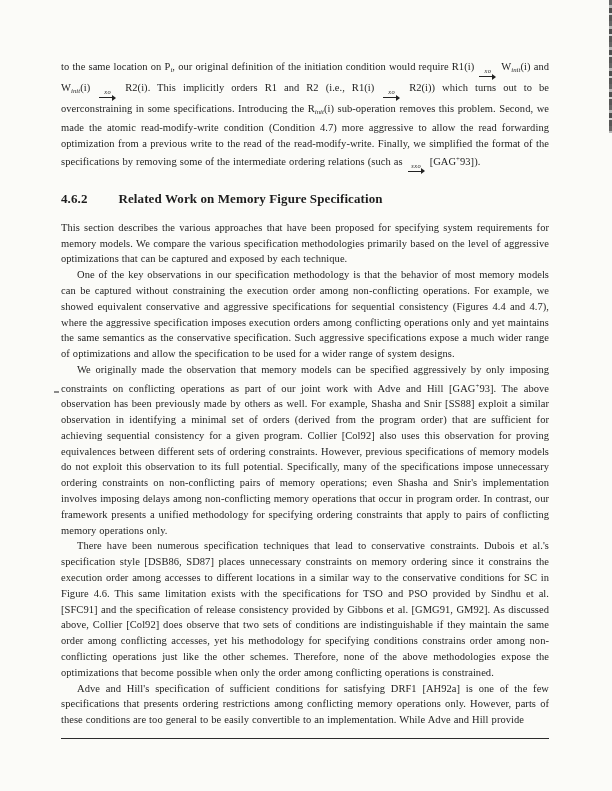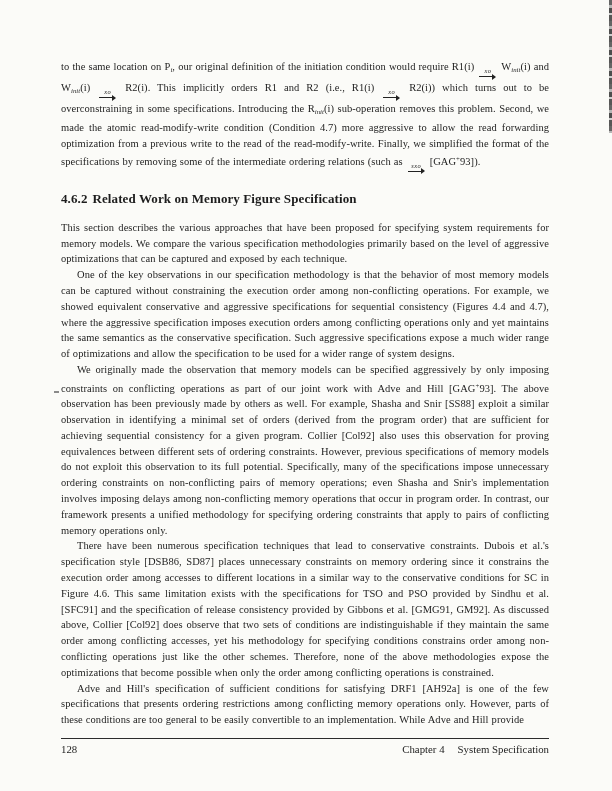--- a/index.html
+++ b/index.html
@@ -25,21 +25,21 @@
     letter-spacing:0.05px;
   }
   p.indent{text-indent:16px;}
   .section-heading{
     margin:16px 0 13px 0;
     font-size:13px;
     font-weight:bold;
     letter-spacing:0.1px;
     white-space:nowrap;
   }
-  .section-heading .sec-num{margin-right:5px;}
+  .section-heading .sec-num{margin-right:31px;}
   sub{font-size:6.8px;vertical-align:-2px;}
   sub.it{font-style:italic;}
   sup{font-size:6.8px;vertical-align:3.5px;}
   
   .rel{
     display:inline-block;
     vertical-align:-3px;
     margin:0 2px;
     line-height:normal;
   }
@@ -118,19 +118,15 @@
     <p class="body indent">We originally made the observation that memory models can be specified aggressively by only imposing constraints on conflicting operations as part of our joint work with Adve and Hill [GAG<sup>+</sup>93]. The above observation has been previously made by others as well. For example, Shasha and Snir [SS88] exploit a similar observation in identifying a minimal set of orders (derived from the program order) that are sufficient for achieving sequential consistency for a given program. Collier [Col92] also uses this observation for proving equivalences between different sets of ordering constraints. However, previous specifications of memory models do not exploit this observation to its full potential. Specifically, many of the specifications impose unnecessary ordering constraints on non-conflicting pairs of memory operations; even Shasha and Snir's implementation involves imposing delays among non-conflicting memory operations that occur in program order. In contrast, our framework presents a unified methodology for specifying ordering constraints that apply to pairs of conflicting memory operations only.</p>
 
     <p class="body indent">There have been numerous specification techniques that lead to conservative constraints. Dubois et al.'s specification style [DSB86, SD87] places unnecessary constraints on memory ordering since it constrains the execution order among accesses to different locations in a similar way to the conservative conditions for SC in Figure 4.6. This same limitation exists with the specifications for TSO and PSO provided by Sindhu et al. [SFC91] and the specification of release consistency provided by Gibbons et al. [GMG91, GM92]. As discussed above, Collier [Col92] does observe that two sets of conditions are indistinguishable if they maintain the same order among conflicting accesses, yet his methodology for specifying conditions constrains order among non-conflicting operations just like the other schemes. Therefore, none of the above methodologies expose the optimizations that become possible when only the order among conflicting operations is constrained.</p>
 
     <p class="body indent">Adve and Hill's specification of sufficient conditions for satisfying DRF1 [AH92a] is one of the few specifications that presents ordering restrictions among conflicting memory operations only. However, parts of these conditions are too general to be easily convertible to an implementation. While Adve and Hill provide</p>
 
   </div>
 
   <div class="footer">
     <div class="footer-rule"></div>
-    <div class="footer-row">
-      <span>128</span>
-      <span class="footer-right"><span>Chapter 4</span><span>System Specification</span></span>
-    </div>
   </div>
 
 </div>
 
 </body></html>

